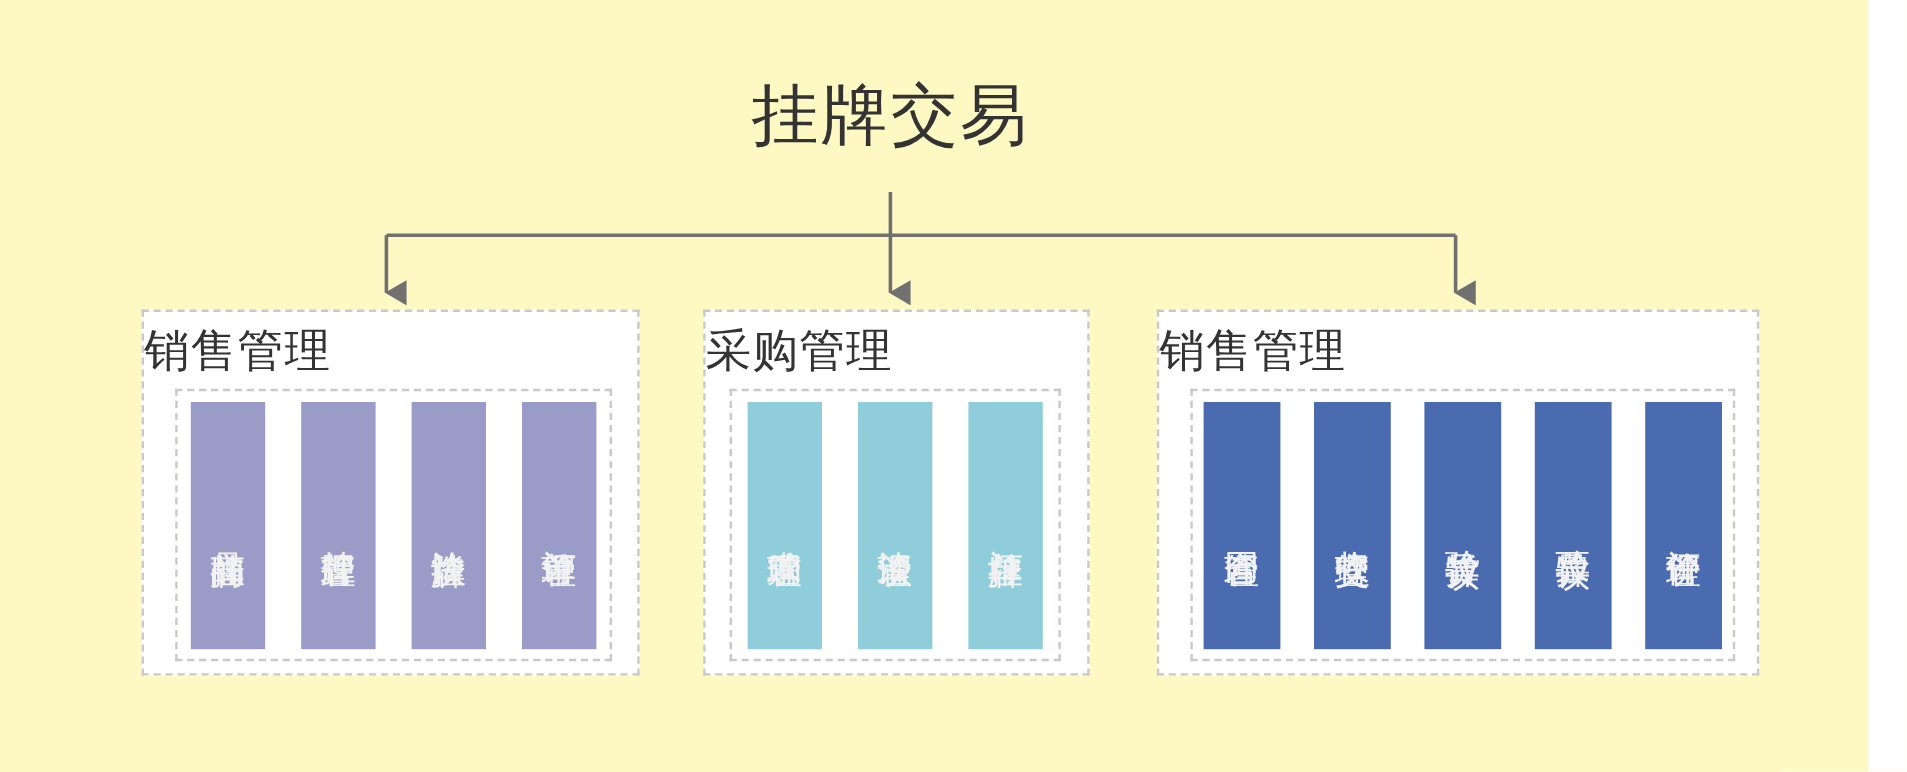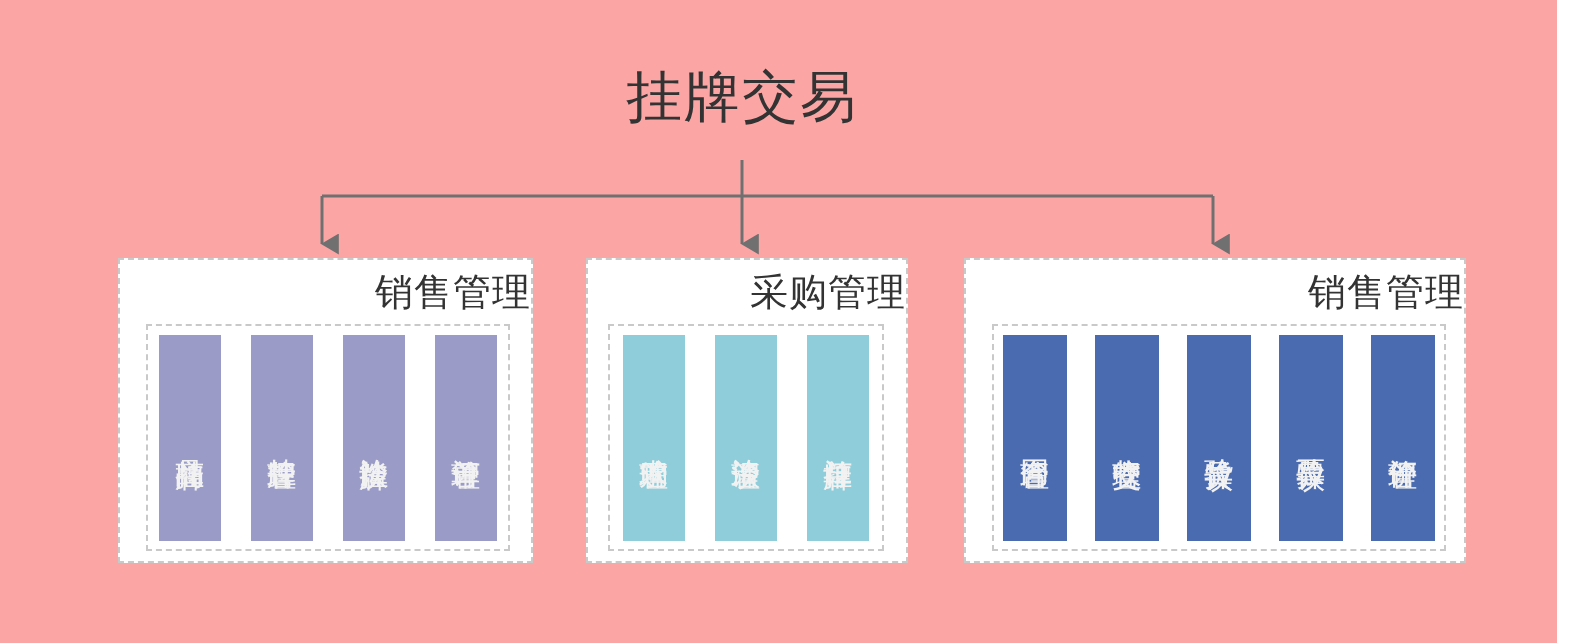--- a/index.html
+++ b/index.html
@@ -7,21 +7,21 @@
     padding: 0;
     background: #ffffff;
   }
   body {
     font-family: "DejaVu Sans", "Liberation Sans", sans-serif;
   }
   #canvas {
     position: relative;
     width: 1557px;
     height: 643px;
-    background: #fca5a5;
+    background: #fef9c3;
     overflow: hidden;
   }
 
   
   .title {
     position: absolute;
     left: 0;
     top: 68px;
     width: 1484px;
     text-align: center;
@@ -48,21 +48,21 @@
     position: absolute;
     border: 2px dashed #c9c9c9;
     box-sizing: border-box;
     background: #ffffff;
   }
   .group-title {
     position: absolute;
     left: 0;
     right: 0;
     top: 12px;
-    text-align: right;
+    text-align: left;
     font-size: 38px;
     line-height: 1.1;
     color: #333333;
     letter-spacing: 1px;
     white-space: nowrap;
   }
 
   
   .card-rail {
     position: absolute;

